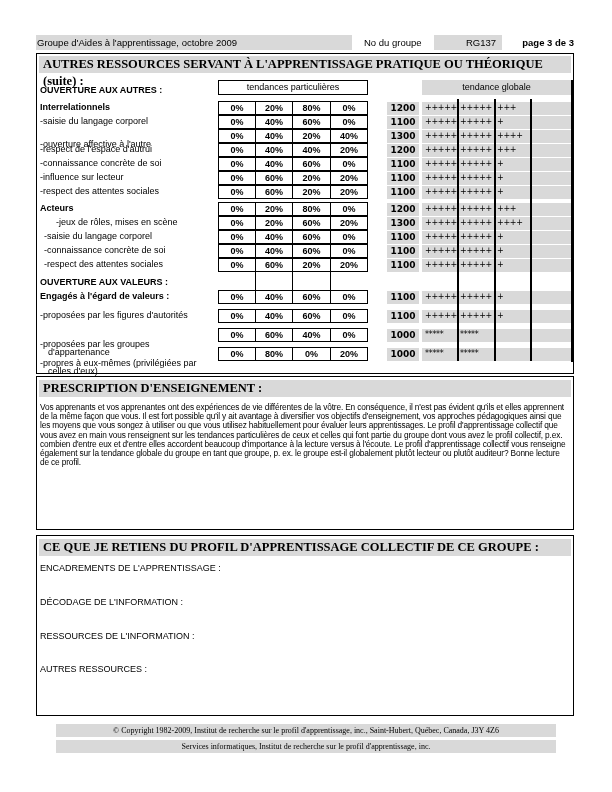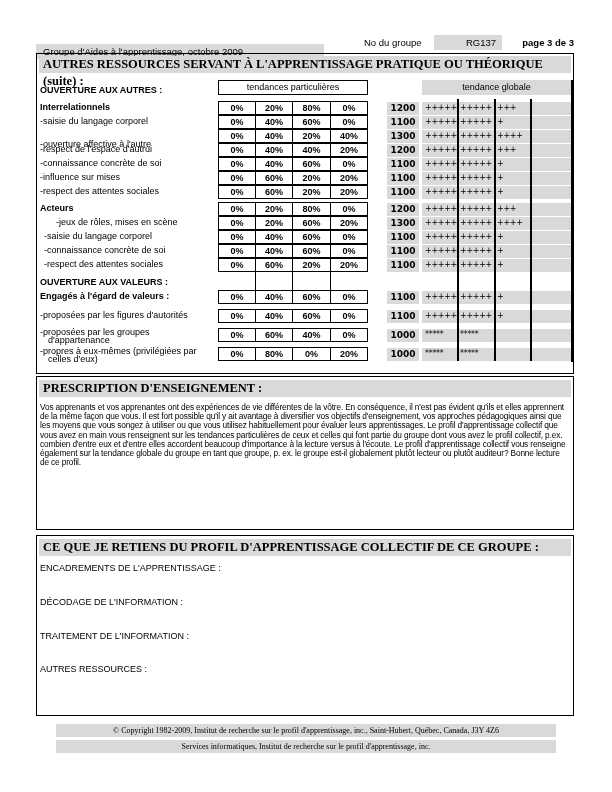--- a/index.html
+++ b/index.html
@@ -1,27 +1,27 @@
 <!DOCTYPE html>
 <html><head>
 <meta charset="utf-8">
 <style>
   * { box-sizing: border-box; margin: 0; padding: 0; }
   body { width: 612px; height: 792px; background: #ffffff; position: relative; font-family: "Liberation Sans", sans-serif; color: #000; overflow: hidden; }
   .abs { position: absolute; }
   .gray { background: #d9d9d9; }
-  .topbar-left { left: 36px; top: 44px; width: 288px; height: 15px; font-size: 9.5px; line-height: 15px; padding-left: 7px; }
+  .topbar-left { left: 36px; top: 35px; width: 316px; height: 15px; font-size: 9.5px; line-height: 15px; padding-left: 1px; }
   .topbar-nolabel { left: 364px; top: 35px; width: 70px; height: 15px; font-size: 9.5px; line-height: 15px; }
   .topbar-noval { left: 434px; top: 35px; width: 68px; height: 15px; font-size: 9.5px; line-height: 15px; text-align: right; padding-right: 6px; }
   .topbar-page { left: 512px; top: 35px; width: 62px; height: 15px; font-size: 9.5px; font-weight: bold; line-height: 15px; text-align: right; }
   .box { border: 1.5px solid #000; font-family: Liberation Serif, serif; }
   .box-title { position: absolute; left: 2px; right: 2px; height: 17px; font-weight: bold; font-size: 12.5px; line-height: 17px; padding-left: 4px; background: #d9d9d9; }
   .label { position: absolute; left: 40px; font-size: 9px; line-height: 12px; white-space: nowrap; }
   .label.bold { font-weight: bold; }
-  .label.two { line-height: 8px; }
+  .label.two { line-height: 8px; margin-top: 12px; }
   .pcell { position: absolute; border: 1px solid #000; font-size: 9px; font-weight: bold; text-align: center; height: 14px; line-height: 12px; background: #fff; }
   .hdr-part { position: absolute; left: 218px; top: 80px; width: 150px; height: 15px; border: 1px solid #000; font-size: 9px; text-align: center; line-height: 13px; }
   .hdr-glob { position: absolute; left: 422px; top: 80px; width: 149px; height: 15px; font-size: 9px; text-align: center; line-height: 15px; background: #d9d9d9; }
   .score { position: absolute; left: 387px; width: 32px; height: 13px; font-family: "DejaVu Sans", sans-serif; font-size: 9px; font-weight: bold; line-height: 13px; text-align: center; background: #d9d9d9; }
   .gband { position: absolute; left: 422px; width: 149px; height: 13px; background: #d9d9d9; }
   .gseg { position: absolute; top: 0; height: 13px; font-family: "DejaVu Sans", sans-serif; font-size: 8px; line-height: 12px; padding-left: 3px; letter-spacing: -0.3px; }
   .vline { position: absolute; width: 1.5px; background: #000; }
   .para { position: absolute; left: 40px; top: 403px; width: 528px; font-size: 8.3px; line-height: 9.2px; letter-spacing: -0.15px; }
   .retlabel { position: absolute; left: 40px; font-size: 9px; line-height: 12px; }
   .footer { position: absolute; left: 56px; width: 500px; height: 13px; font-family: "Liberation Serif", serif; font-size: 8px; line-height: 13px; text-align: center; background: #d9d9d9; }
@@ -94,21 +94,21 @@
     <div class="pcell" style="left:255px; top:157px; width:38px;">40%</div>
     <div class="pcell" style="left:292px; top:157px; width:39px;">60%</div>
     <div class="pcell" style="left:330px; top:157px; width:38px;">0%</div>
     <div class="score" style="top:158px;">1100</div>
     <div class="gband" style="top:158px;">
       <span class="gseg" style="left:0px;">+++++</span>
       <span class="gseg" style="left:35px;">+++++</span>
       <span class="gseg" style="left:72px;">+</span>
       <span class="gseg" style="left:108px;"></span>
     </div>
-    <div class="label" style="top:171px; left:40px;">-influence sur mises</div>
+    <div class="label" style="top:171px; left:40px;">-influence sur lecteur</div>
     <div class="pcell" style="left:218px; top:171px; width:38px;">0%</div>
     <div class="pcell" style="left:255px; top:171px; width:38px;">60%</div>
     <div class="pcell" style="left:292px; top:171px; width:39px;">20%</div>
     <div class="pcell" style="left:330px; top:171px; width:38px;">20%</div>
     <div class="score" style="top:172px;">1100</div>
     <div class="gband" style="top:172px;">
       <span class="gseg" style="left:0px;">+++++</span>
       <span class="gseg" style="left:35px;">+++++</span>
       <span class="gseg" style="left:72px;">+</span>
       <span class="gseg" style="left:108px;"></span>
@@ -246,17 +246,17 @@
 <div class="abs box" style="left:36px; top:376px; width:538px; height:154px;">
   <div class="box-title" style="top:3px;">PRESCRIPTION D'ENSEIGNEMENT  :</div>
 </div>
 <div class="para">Vos apprenants et vos apprenantes ont des expériences de vie différentes de la vôtre. En conséquence, il n'est pas évident qu'ils et elles apprennent de la même façon que vous. Il est fort possible qu'il y ait avantage à diversifier vos objectifs d'enseignement, vos approches pédagogiques ainsi que les moyens que vous songez à utiliser ou que vous utilisez habituellement pour évaluer leurs apprentissages. Le profil d'apprentissage collectif que vous avez en main vous renseignent sur les tendances particulières de ceux et celles qui font partie du groupe dont vous avez le profil collectif, p.ex.  combien d'entre eux et d'entre elles accordent beaucoup d'importance à la lecture versus à l'écoute. Le profil d'apprentissage collectif vous renseigne également sur la tendance globale du groupe en tant que groupe, p. ex. le groupe est-il globalement plutôt lecteur ou plutôt auditeur? Bonne lecture de ce profil.</div>
 
 <div class="abs box" style="left:36px; top:535px; width:538px; height:181px;">
   <div class="box-title" style="top:3px;">CE QUE JE RETIENS DU PROFIL D'APPRENTISSAGE COLLECTIF DE CE GROUPE :</div>
 </div>
 <div class="retlabel" style="top:562px;">ENCADREMENTS DE L'APPRENTISSAGE :</div>
 <div class="retlabel" style="top:596px;">DÉCODAGE DE L'INFORMATION :</div>
-<div class="retlabel" style="top:630px;">TRAITEMENT DE L'INFORMATION :</div>
+<div class="retlabel" style="top:630px;">RESSOURCES DE L'INFORMATION :</div>
 <div class="retlabel" style="top:663px;">AUTRES RESSOURCES :</div>
 
 <div class="footer" style="top:724px;">© Copyright 1982-2009, Institut de recherche sur le profil d'apprentissage, inc., Saint-Hubert, Québec, Canada, J3Y 4Z6</div>
 <div class="footer" style="top:740px;">Services informatiques, Institut de recherche sur le profil d'apprentissage, inc.</div>
 
 </body></html>

